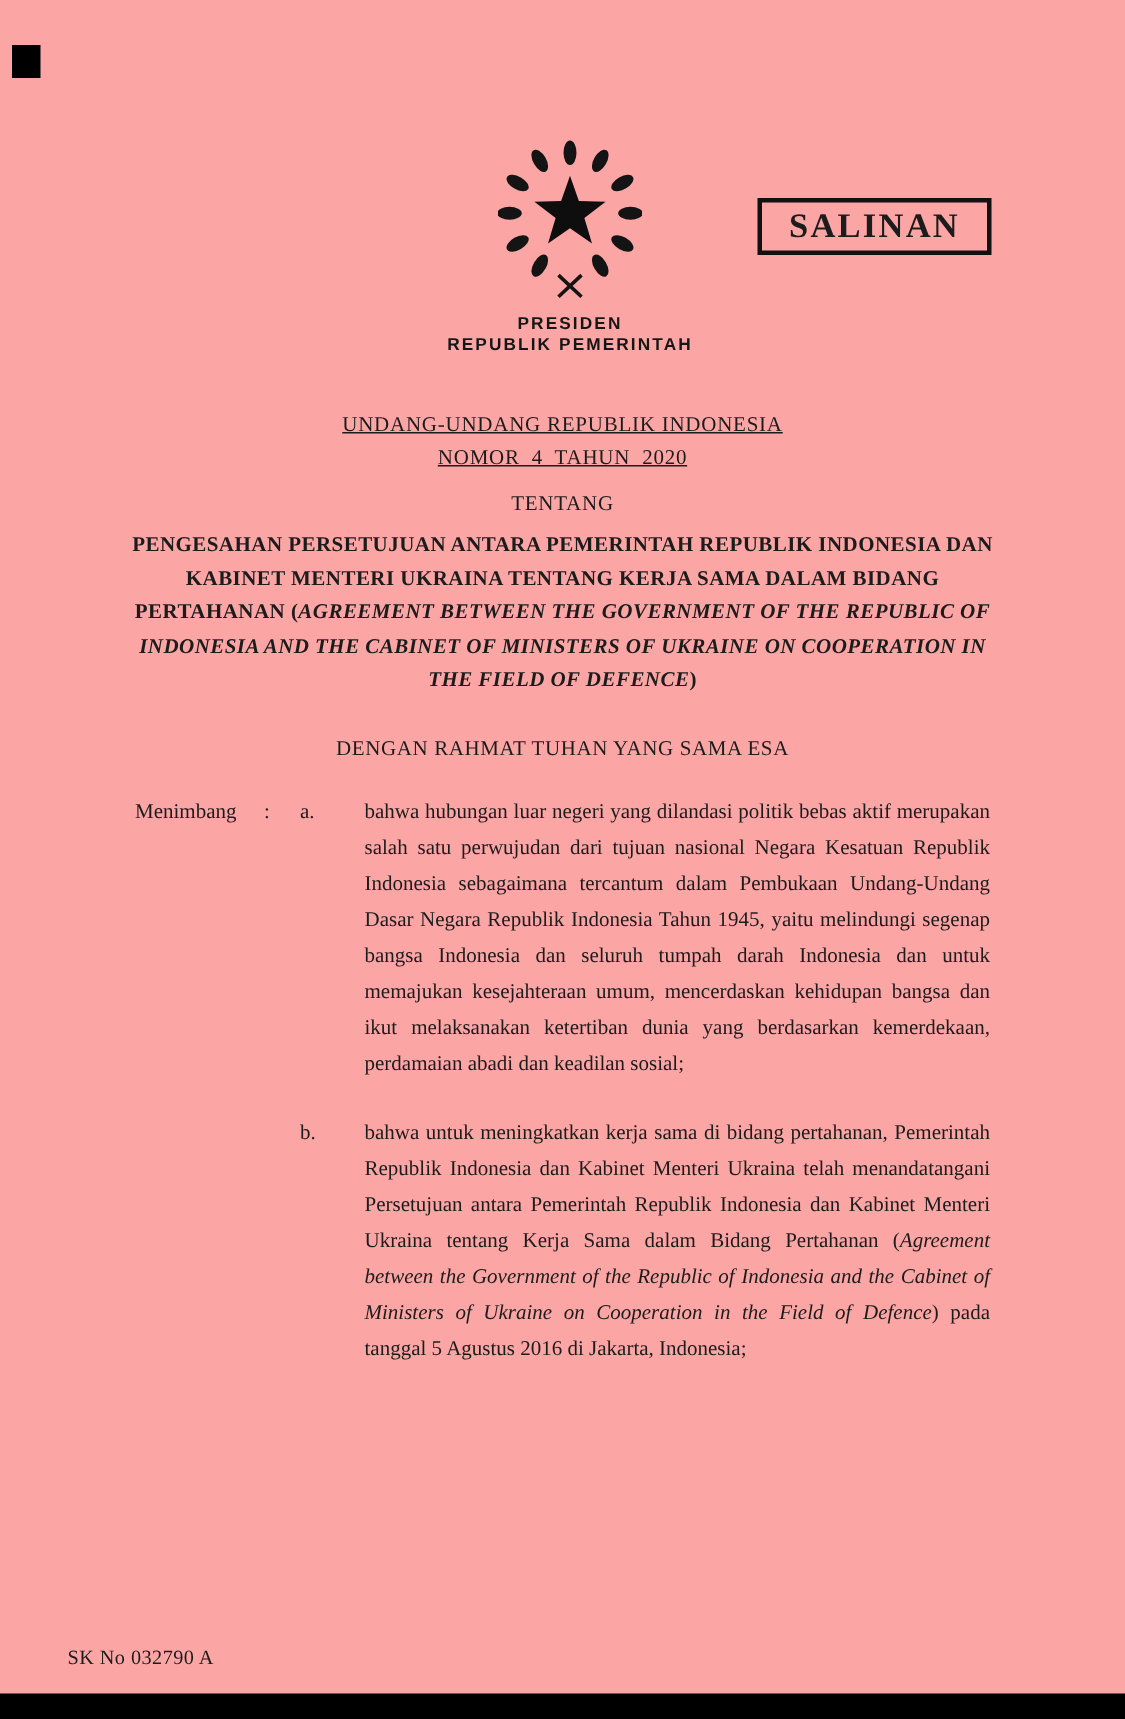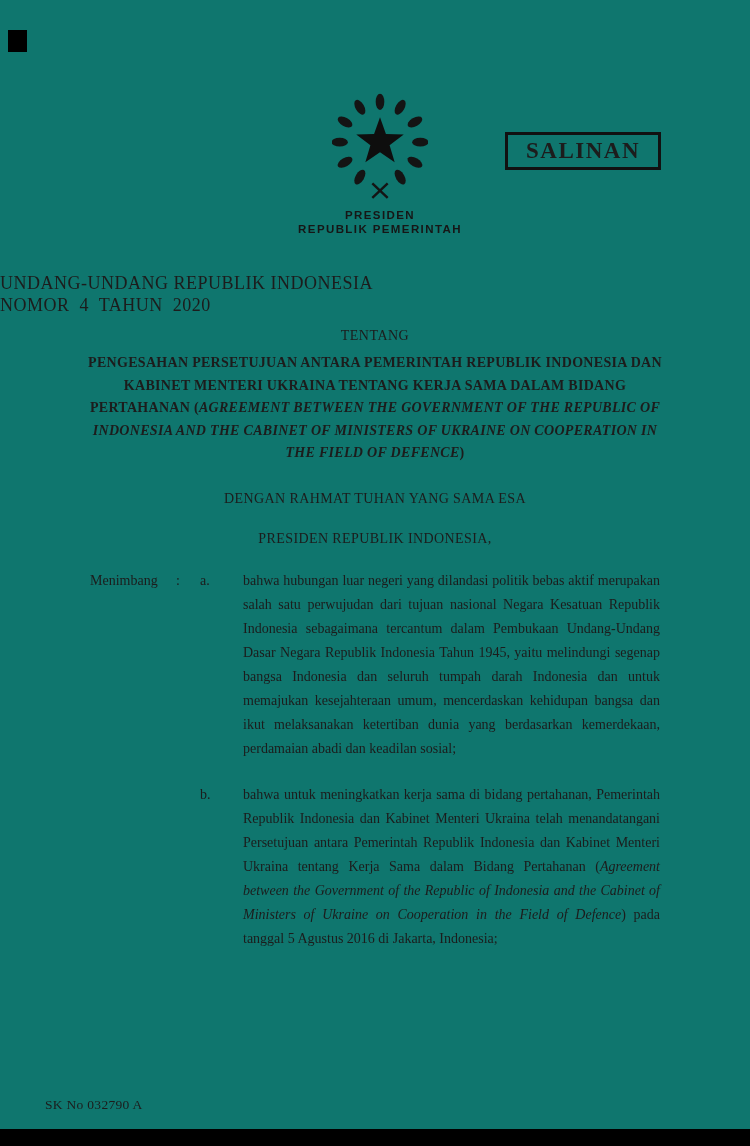--- a/index.html
+++ b/index.html
@@ -1,21 +1,21 @@
 <!DOCTYPE html>
 <html><head>
 <meta charset="utf-8">
 <style>
   html, body { margin: 0; padding: 0; background: #e8e8e8; }
   .page {
     position: relative;
     width: 750px;
     height: 1146px;
     margin: 0 auto;
-    background: #0f766e;
+    background: #fca5a5;
     font-family: "Liberation Serif", serif;
     color: #1c1c1c;
     overflow: hidden;
   }
 
   
   .artifact-tl {
     position: absolute; left: 8px; top: 30px;
     width: 19px; height: 22px; background: #000;
   }
@@ -37,21 +37,21 @@
   .seal-wrap { padding-top: 92px; text-align: center; padding-left: 10px; }
   .letterhead {
     margin-top: 4px;
     font-family: "Liberation Sans", sans-serif;
     font-weight: bold; font-size: 11.5px;
     letter-spacing: 1.4px; line-height: 14px;
     text-align: center; color: #161616;
   }
 
   
-  .doc-title { margin-top: 36px; font-size: 18px; letter-spacing: 0.5px; line-height: 22px; }
+  .doc-title { margin-top: 36px; text-align: center; font-size: 14px; letter-spacing: 0.5px; line-height: 22px; text-decoration: underline; }
   .doc-title .nomor { white-space: pre-wrap; }
   .tentang { margin-top: 12px; text-align: center; font-size: 14px; letter-spacing: 0.5px; }
   .subject {
     width: 580px; margin: 8px auto 0 auto;
     text-align: center; font-size: 14px; letter-spacing: 0.3px;
     line-height: 22.5px;
     font-weight: bold;
   }
   .subject em { font-style: italic; }
   .invocation { margin-top: 26px; text-align: center; font-size: 14px; letter-spacing: 0.4px; }
@@ -119,21 +119,20 @@
     <div>UNDANG-UNDANG REPUBLIK INDONESIA</div>
     <div class="nomor">NOMOR  4  TAHUN  2020</div>
   </div>
 
   <div class="tentang">TENTANG</div>
 
   <p class="subject"><span>PENGESAHAN PERSETUJUAN ANTARA PEMERINTAH REPUBLIK INDONESIA DAN KABINET MENTERI UKRAINA TENTANG KERJA SAMA DALAM BIDANG PERTAHANAN (</span><em>AGREEMENT BETWEEN THE GOVERNMENT OF THE REPUBLIC OF INDONESIA AND THE CABINET OF MINISTERS OF UKRAINE ON COOPERATION IN THE FIELD OF DEFENCE</em><span>)</span></p>
 
   <div class="invocation">DENGAN RAHMAT TUHAN YANG SAMA ESA</div>
 
-  <div class="authority">PRESIDEN REPUBLIK INDONESIA,</div>
 
   <div class="considerations">
     <div class="c-label">Menimbang</div>
     <div class="c-colon">:</div>
     <div class="c-letter">a.</div>
     <div class="c-text">bahwa hubungan luar negeri yang dilandasi politik bebas aktif merupakan salah satu perwujudan dari tujuan nasional Negara Kesatuan Republik Indonesia sebagaimana tercantum dalam Pembukaan Undang-Undang Dasar Negara Republik Indonesia Tahun 1945, yaitu melindungi segenap bangsa Indonesia dan seluruh tumpah darah Indonesia dan untuk memajukan kesejahteraan umum, mencerdaskan kehidupan bangsa dan ikut melaksanakan ketertiban dunia yang berdasarkan kemerdekaan, perdamaian abadi dan keadilan sosial;</div>
 
     <div></div>
     <div></div>
     <div class="c-letter">b.</div>

